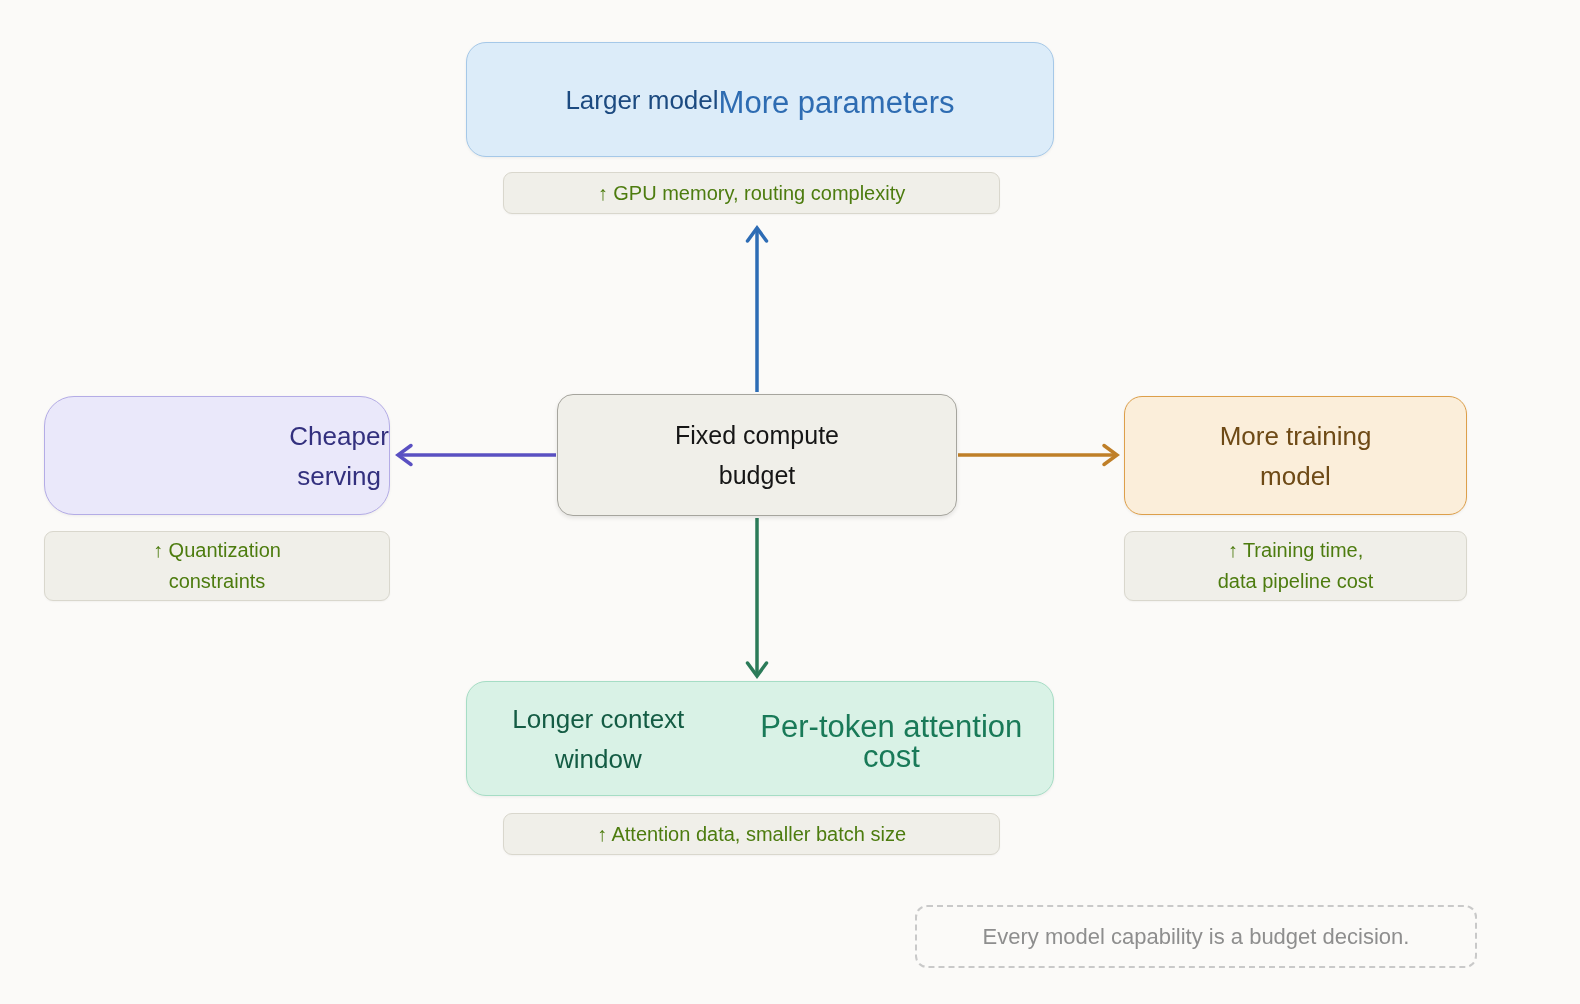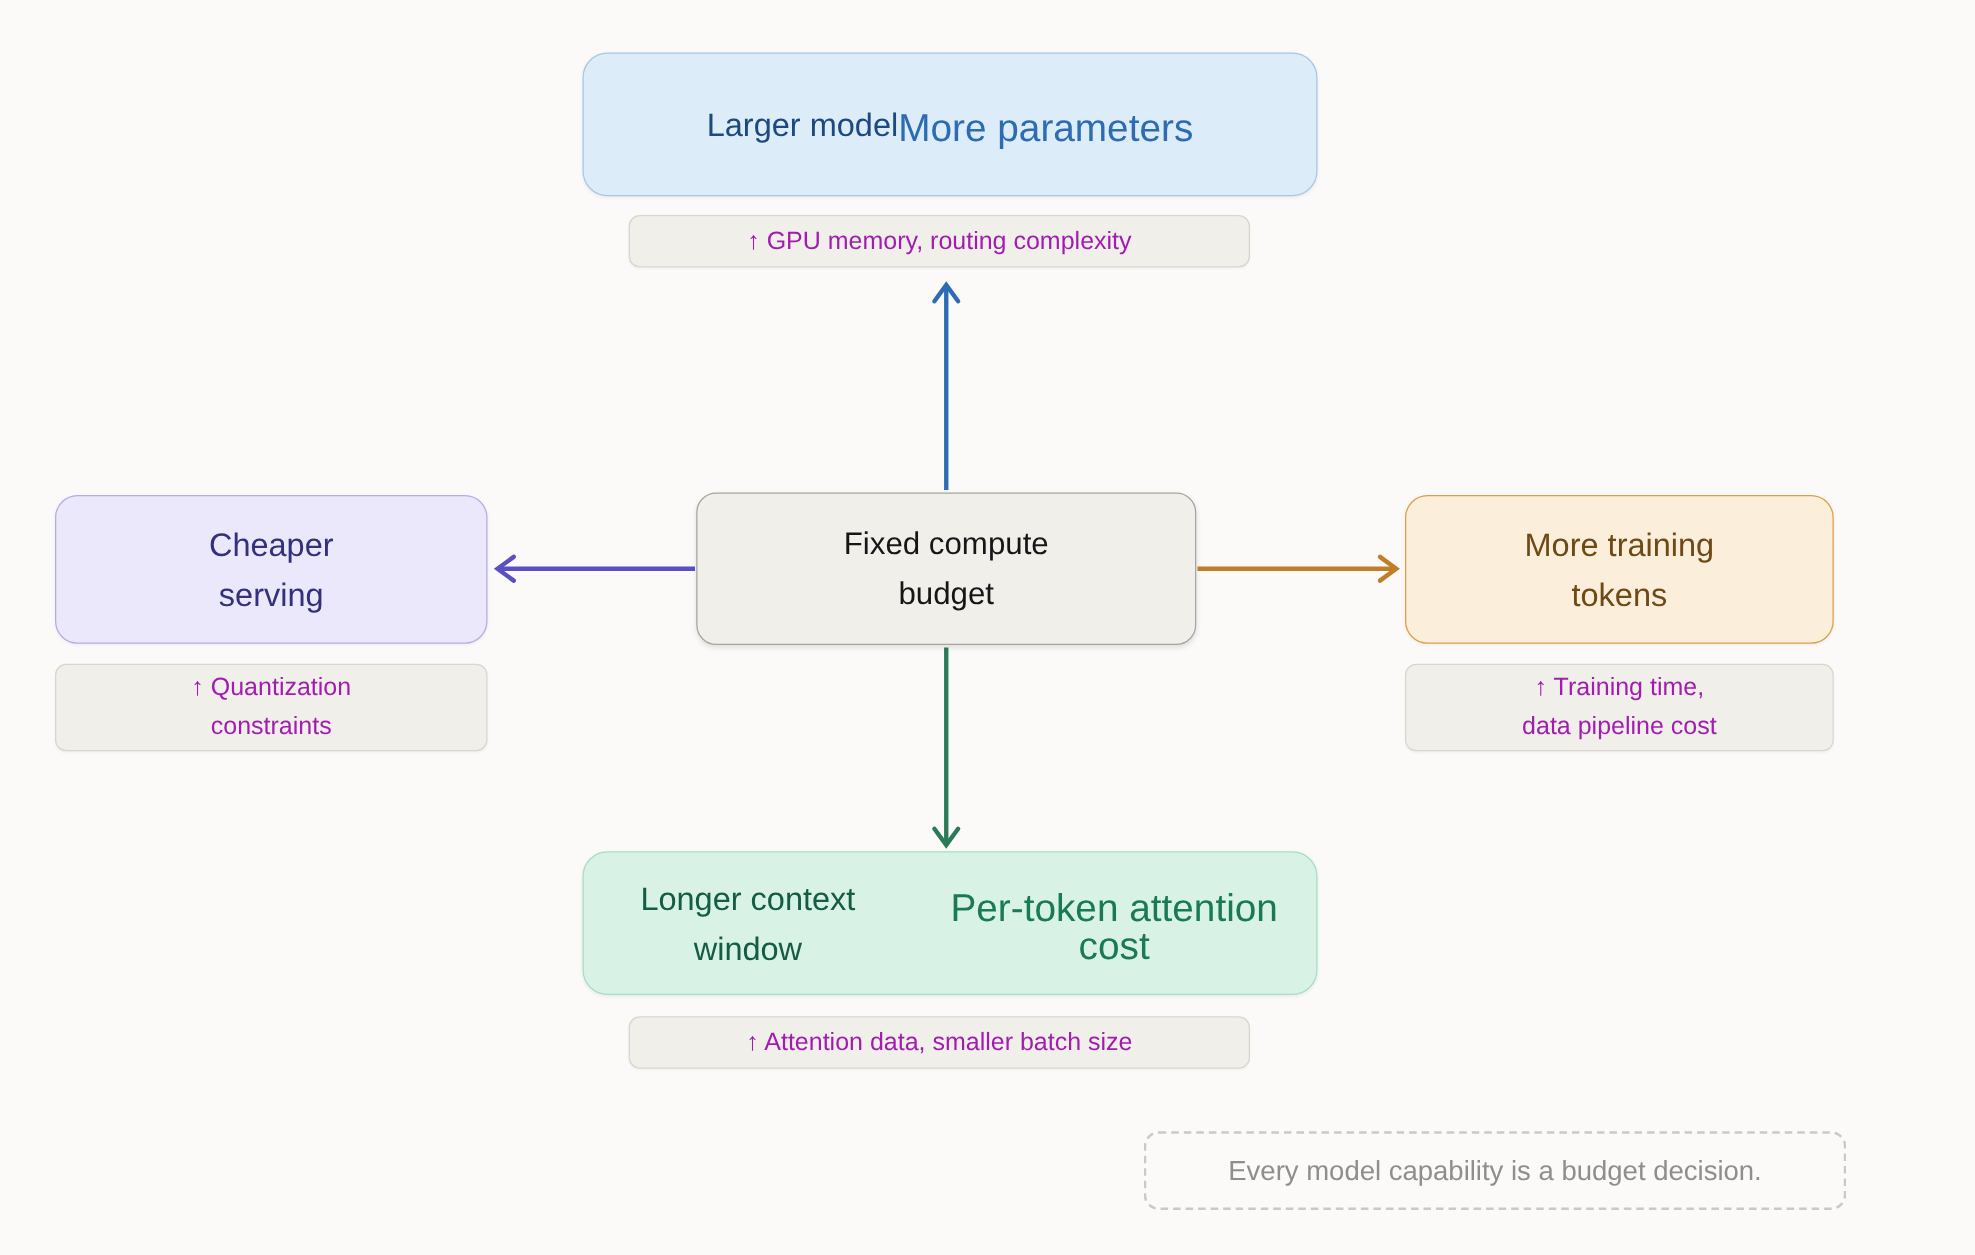--- a/index.html
+++ b/index.html
@@ -44,42 +44,42 @@
     line-height: 30px;
     margin-top: 7px;
   }
   
   .node-top { left: 466px; top: 42px; width: 588px; height: 115px;
     background: #dcecf9; border: 1.5px solid #a5c8e8; }
   .node-top .title { color: #1c4a80; }
   .node-top .subtitle { color: #2e6cb2; }
   
   .node-left { left: 44px; top: 396px; width: 346px; height: 119px;
-    background: #eae8fa; border: 1.5px solid #b4ace6; border-radius: 18px; }
+    background: #eae8fa; border: 1.5px solid #b4ace6; border-radius: 30px; justify-content: flex-end; }
   .node-left .title { color: #33307e; }
   
   .node-right { left: 1124px; top: 396px; width: 343px; height: 119px;
     background: #fbeeda; border: 1.5px solid #dd9f4a; border-radius: 18px; }
   .node-right .title { color: #6e4a16; }
   
   .node-bottom { left: 466px; top: 681px; width: 588px; height: 115px;
     background: #d9f2e6; border: 1.5px solid #a6ddc5; }
   .node-bottom .title { color: #145c44; }
   .node-bottom .subtitle { color: #197a58; }
   
   .node-center { left: 557px; top: 394px; width: 400px; height: 122px;
     background: #f0efe9; border: 1.5px solid #a6a59e; border-radius: 16px;
     box-shadow: 0 2px 4px rgba(0,0,0,0.10);
     color: #161616; font-size: 25px; line-height: 40px; white-space: pre-line; }
   
   .cost {
     background: #f0efe9;
     border: 1px solid #d9d7cd;
     border-radius: 9px;
-    color: #a21caf;
+    color: #4d7c0f;
     font-size: 20px;
     line-height: 31px;
     white-space: pre-line;
     box-shadow: 0 1px 2px rgba(0,0,0,0.04);
   }
   .cost-top    { left: 503px; top: 172px; width: 497px; height: 42px; }
   .cost-left   { left: 44px;  top: 531px; width: 346px; height: 70px; }
   .cost-right  { left: 1124px; top: 531px; width: 343px; height: 70px; }
   .cost-bottom { left: 503px; top: 813px; width: 497px; height: 42px; }
   
@@ -126,21 +126,21 @@
 
   <div class="box option node-left">
     <div class="title">Cheaper
 serving</div>
   </div>
   <div class="box cost cost-left">↑ Quantization
 constraints</div>
 
   <div class="box option node-right">
     <div class="title">More training
-tokens</div>
+model</div>
   </div>
   <div class="box cost cost-right">↑ Training time,
 data pipeline cost</div>
 
   <div class="box option node-bottom">
     <div class="title">Longer context window</div>
     <div class="subtitle">Per-token attention cost</div>
   </div>
   <div class="box cost cost-bottom">↑ Attention data, smaller batch size</div>
 

